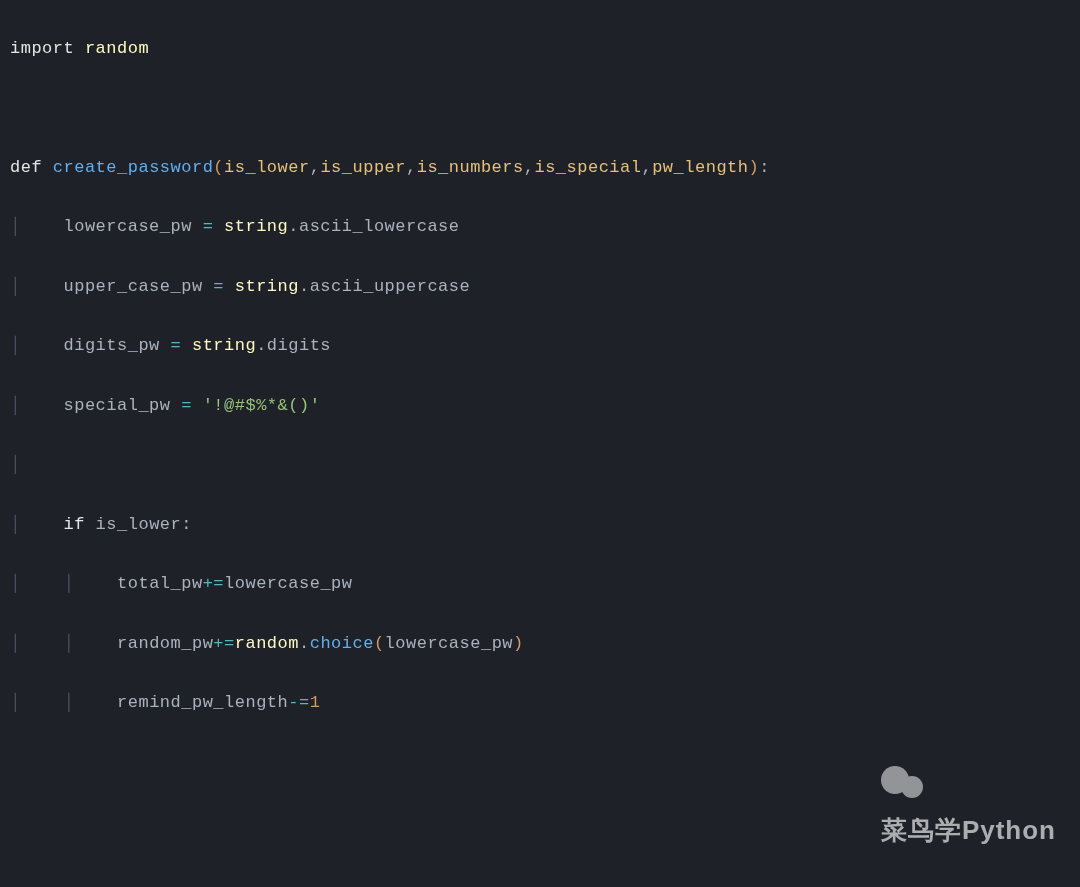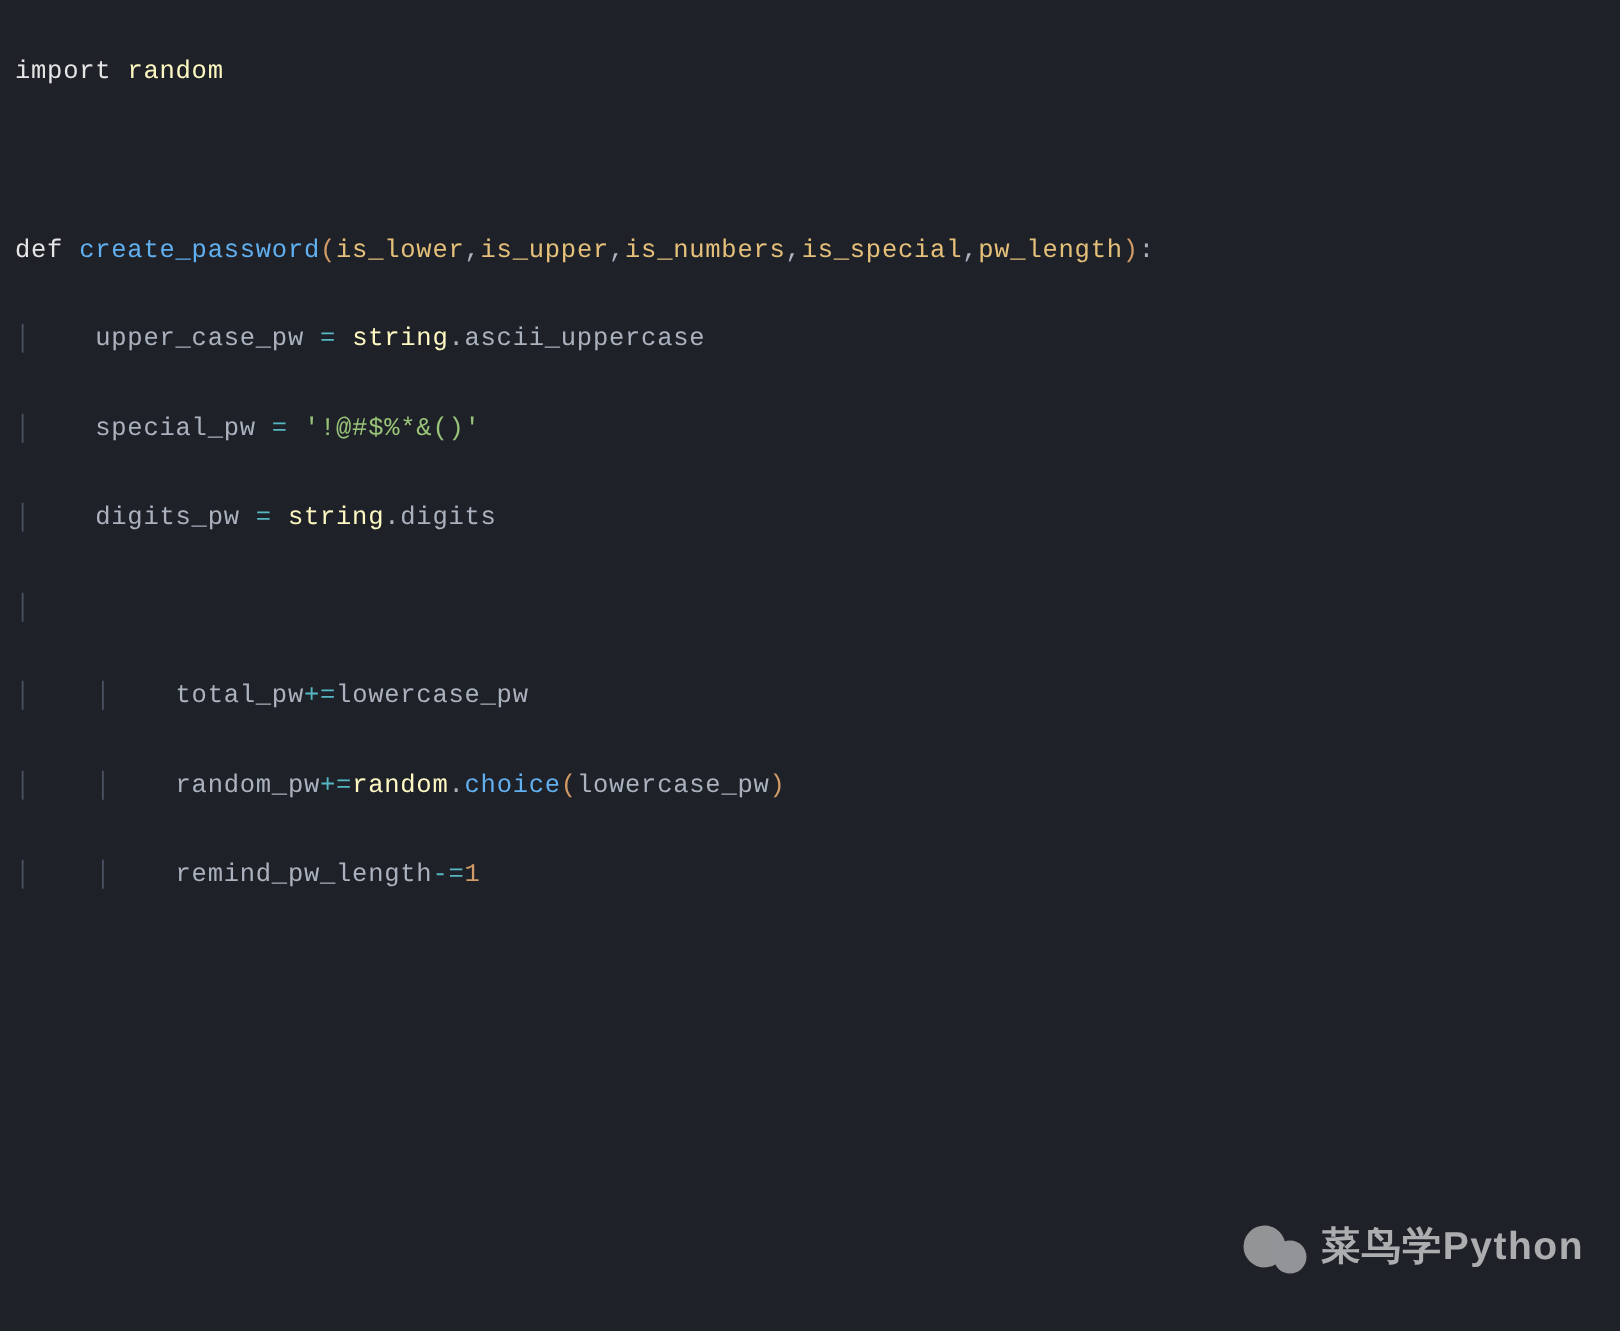--- a/index.html
+++ b/index.html
@@ -29,23 +29,24 @@
 .str  { color: #98c379; }  
 .op   { color: #abb2bf; }  
 .cyop { color: #56b6c2; }  
 .guide { color: #4b5263; display:inline-block; }
 .paren { color: #d19a66; } 
 .watermark {
   position: absolute;
   right: 24px;
   bottom: 34px;
   display: flex;
-  align-items: flex-end;
+  align-items: flex-start;
   gap: 6px;
   opacity: 0.8;
+  flex-direction: column;
 }
 .watermark .bubble-wrap { position: relative; width: 46px; height: 40px; }
 .watermark .b1, .watermark .b2 {
   position: absolute; border-radius: 50%; background: #b0b1b3;
 }
 .watermark .b1 { width: 28px; height: 28px; left: 0; top: 4px; }
 .watermark .b2 { width: 22px; height: 22px; left: 20px; top: 14px; }
 .watermark .txt {
   color: #cfd0d2;
   font-family: "Helvetica Neue", Arial, sans-serif;
@@ -55,24 +56,26 @@
   white-space: nowrap;
 }
 </style>
 </head>
 <body>
 
 <div class="code-area">
 <div><span class="kw">import</span><span class="mod"> random</span></div>
 <div>&nbsp;</div>
 <div><span class="kw">def</span><span class="fn"> create_password</span><span class="paren">(</span><span class="arg">is_lower</span><span class="op">,</span><span class="arg">is_upper</span><span class="op">,</span><span class="arg">is_numbers</span><span class="op">,</span><span class="arg">is_special</span><span class="op">,</span><span class="arg">pw_length</span><span class="paren">)</span><span class="op">:</span></div>
+<div><span class="guide">│</span><span class="id">    lowercase_pw </span><span class="cyop">=</span><span class="id"> </span><span class="mod">string</span><span class="id">.ascii_lowercase</span></div>
 <div><span class="guide">│</span><span class="id">    upper_case_pw </span><span class="cyop">=</span><span class="id"> </span><span class="mod">string</span><span class="id">.ascii_uppercase</span></div>
+<div><span class="guide">│</span><span class="id">    digits_pw </span><span class="cyop">=</span><span class="id"> </span><span class="mod">string</span><span class="id">.digits</span></div>
 <div><span class="guide">│</span><span class="id">    special_pw </span><span class="cyop">=</span><span class="id"> </span><span class="str">'!@#$%*&amp;()'</span></div>
-<div><span class="guide">│</span><span class="id">    digits_pw </span><span class="cyop">=</span><span class="id"> </span><span class="mod">string</span><span class="id">.digits</span></div>
 <div><span class="guide">│</span></div>
+<div><span class="guide">│</span><span class="id">    </span><span class="kw">if</span><span class="id"> is_lower</span><span class="op">:</span></div>
 <div><span class="guide">│</span><span class="id">    </span><span class="guide">│</span><span class="id">    </span><span class="id">total_pw</span><span class="cyop">+=</span><span class="id">lowercase_pw</span></div>
 <div><span class="guide">│</span><span class="id">    </span><span class="guide">│</span><span class="id">    </span><span class="id">random_pw</span><span class="cyop">+=</span><span class="mod">random</span><span class="op">.</span><span class="fn">choice</span><span class="paren">(</span><span class="id">lowercase_pw</span><span class="paren">)</span></div>
 <div><span class="guide">│</span><span class="id">    </span><span class="guide">│</span><span class="id">    </span><span class="id">remind_pw_length</span><span class="cyop">-=</span><span class="num">1</span></div>
 
 
 
 
 
 
 

